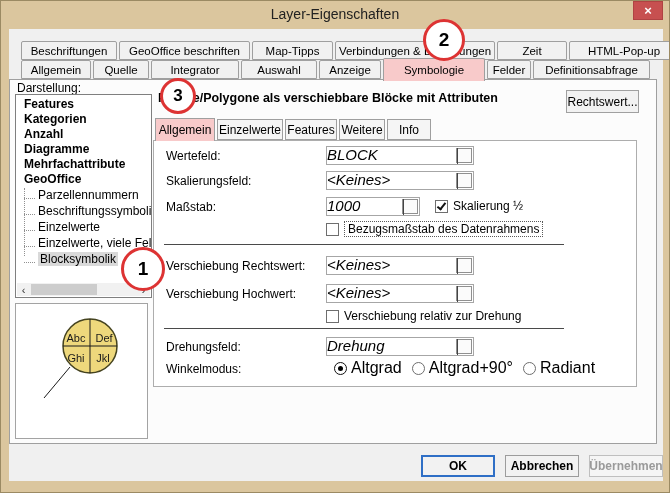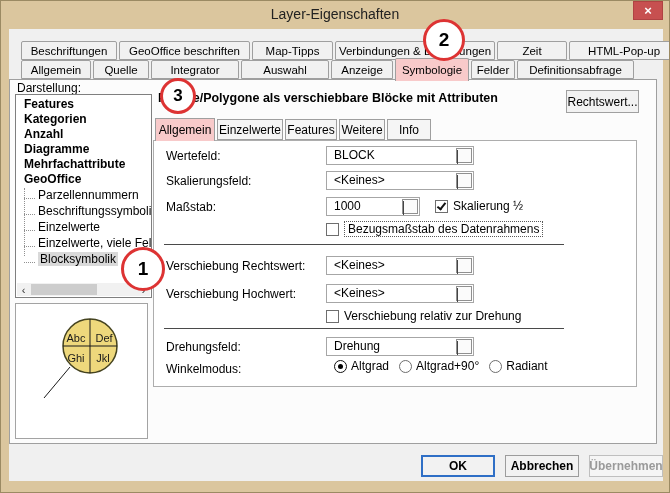--- a/index.html
+++ b/index.html
@@ -39,32 +39,32 @@
   .heading { position:absolute; left:157px; top:90px; font-size:12.5px; font-weight:bold; white-space:nowrap; }
   .import-btn { position:absolute; left:565px; top:89px; width:73px; height:23px; background:#f2f2f2; border:1px solid #a0a0a0; font-size:12px; display:flex; align-items:center; justify-content:center; cursor:pointer; }
 
   .innertabs { position:absolute; left:154px; top:118px; display:flex; gap:2px; height:21px; }
   .itab { height:21px; background:#f5f5f5; border:1px solid #9f9f9f; display:flex; align-items:center; justify-content:center; font-size:12px; cursor:pointer; }
   .itab.sel-pink { position:relative; top:-1px; height:23px; background:#f8caca; border-bottom:none; z-index:3; }
 
   .panel { position:absolute; left:152px; top:139px; width:484px; height:247px; background:#fff; border:1px solid #adadad; }
 
   .flabel { position:absolute; font-size:12px; white-space:nowrap; }
-  .combo { position:absolute; width:148px; height:19px; background:#fff; border:1px solid #a6a6a6; font-size:12px; line-height:16px; padding-left:7px; cursor:pointer; white-space:nowrap; overflow:hidden; }
+  .combo { position:absolute; width:148px; height:19px; background:#fff; border:1px solid #a6a6a6; font-size:15px; line-height:16px; padding-left:0; cursor:pointer; white-space:nowrap; overflow:hidden;font-style:italic; }
   .combo .dbtn { position:absolute; right:1px; top:1px; width:16px; height:15px; background:#fbfbfb; border:1px solid #909090; }
   .combo .chev { width:6px; height:6px; border-right:1px solid #444; border-bottom:1px solid #444; transform:rotate(45deg); margin:2px auto 0; }
 
   .cb { position:absolute; display:flex; align-items:center; gap:5px; font-size:12px; cursor:pointer; }
   .cbbox { width:13px; height:13px; background:#fff; border:1px solid #6e6e6e; position:relative; flex:none; }
   .cbmark { position:absolute; left:3px; top:0; width:5px; height:9px; border-right:2px solid #111; border-bottom:2px solid #111; transform:rotate(38deg); }
   .focus-dotted { border:1px dotted #5a5a5a; padding:0 3px; }
 
   .sep { position:absolute; left:163px; width:400px; height:1px; background:#4a4a4a; }
 
-  .radio-row { position:absolute; display:flex; align-items:flex-start; gap:10px; font-size:12px;padding-left:8px; }
+  .radio-row { position:absolute; display:flex; align-items:flex-start; gap:10px; font-size:16px;padding-left:8px; }
   .radio { display:flex; align-items:center; gap:4px; cursor:pointer; }
   .rdot { width:13px; height:13px; border:1px solid #6e6e6e; border-radius:50%; background:#fff; position:relative; flex:none; }
   .rdot.on { border-color:#111; }
   .rdot.on::after { content:""; position:absolute; left:3px; top:3px; width:5px; height:5px; border-radius:50%; background:#000; }
 
   .footer-btn { position:absolute; top:454px; width:74px; height:22px; background:#f2f2f2; border:1px solid #9c9c9c; font-size:12px; display:flex; align-items:center; justify-content:center; cursor:pointer;font-weight:bold; }
   .btn-ok { left:420px; border:2px solid #2f6fc6; }
   .btn-cancel { left:504px; }
   .btn-apply { left:588px; border-color:#bfbfbf; background:#f5f5f5; color:#9a9a9a; cursor:default; }
 
@@ -91,23 +91,23 @@
     <div class="tab" style="width:81px">Map-Tipps</div>
     <div class="tab" style="width:160px">Verbindungen &amp; Beziehungen</div>
     <div class="tab" style="width:70px">Zeit</div>
     <div class="tab" style="width:110px">HTML-Pop-up</div>
   </div>
 
   <div class="tabrow tabrow2">
     <div class="tab" style="width:70px">Allgemein</div>
     <div class="tab" style="width:56px">Quelle</div>
     <div class="tab" style="width:88px">Integrator</div>
-    <div class="tab" style="width:88px">Auswahl</div>
+    <div class="tab" style="width:76px">Auswahl</div>
     <div class="tab" style="width:62px">Anzeige</div>
-    <div class="tab sel-pink" style="width:74px">Symbologie</div>
+    <div class="tab sel-pink" style="width:102px">Symbologie</div>
     <div class="tab" style="width:44px">Felder</div>
     <div class="tab" style="width:117px">Definitionsabfrage</div>
   </div>
 
   <div class="page"></div>
 
   <div class="darstellung-label">Darstellung:</div>
 
   <div class="listbox">
     <div class="lb-item">Features</div>

